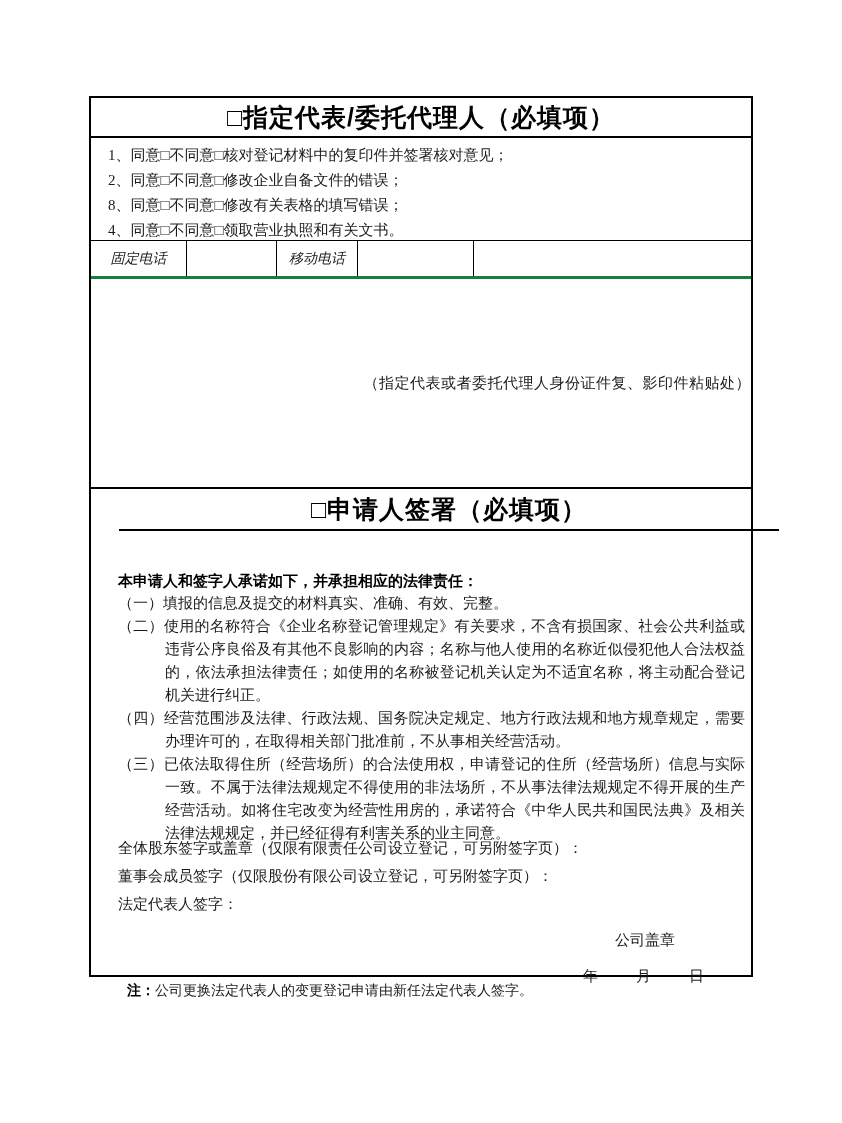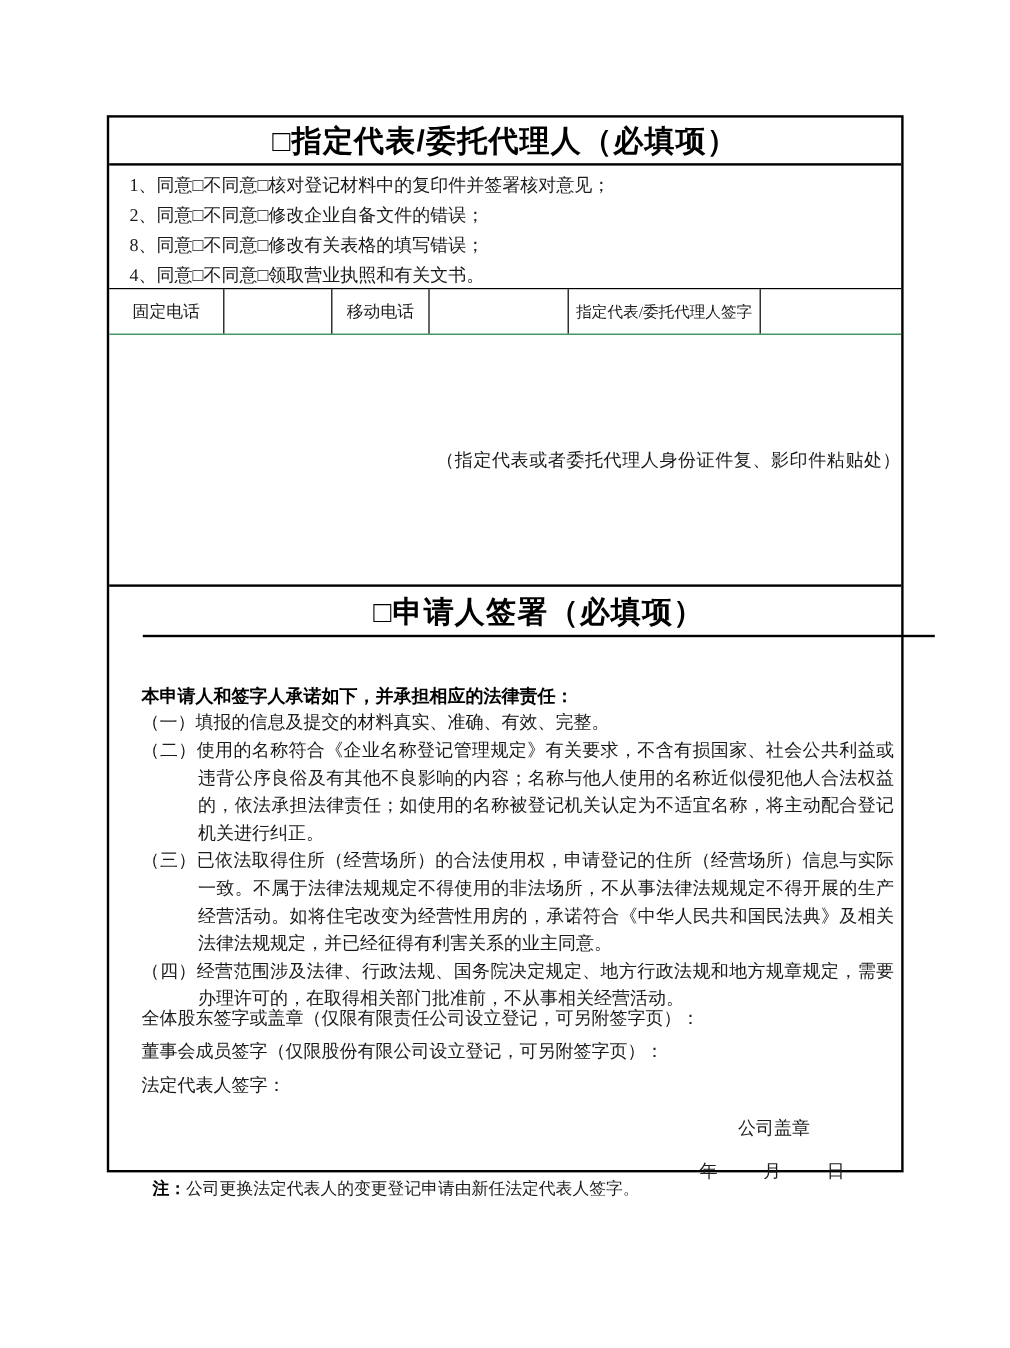--- a/index.html
+++ b/index.html
@@ -40,21 +40,21 @@
     display: flex; align-items: center; justify-content: center;
     font-size: 15px;
   }
   .items-cell {
     flex: 1; padding: 5px 6px 0 17px;
     display: flex; flex-direction: column; justify-content: flex-start;
   }
   .authority-item { font-size: 15px; line-height: 25px; white-space: nowrap; }
 
   
-  .phone-row { height: 38px; border-bottom: 1px solid #15803d; }
+  .phone-row { height: 38px; border-bottom: 3px solid #15803d; font-style: italic; }
   .pcell {
     display: flex; align-items: center; justify-content: center;
     border-right: 1px solid #000; font-size: 14px;
   }
   .pcell.last { border-right: none; flex: 1; }
   .pc1 { width: 96px; }
   .pc2 { width: 90px; }
   .pc3 { width: 81px; }
   .pc4 { width: 116px; }
   .pc5 { width: 160px; font-size: 13px; }
@@ -114,39 +114,38 @@
         <div class="authority-item">8、同意□不同意□修改有关表格的填写错误；</div>
         <div class="authority-item">4、同意□不同意□领取营业执照和有关文书。</div>
       </div>
     </div>
 
     <div class="row phone-row">
       <div class="pcell pc1">固定电话</div>
       <div class="pcell pc2"></div>
       <div class="pcell pc3">移动电话</div>
       <div class="pcell pc4"></div>
-      <div class="pcell pc5">指定代表/委托代理人签字</div>
       <div class="pcell last"></div>
     </div>
 
     <div class="row paste-row">
       <span class="paste-text">（指定代表或者委托代理人身份证件复、影印件粘贴处）</span>
     </div>
 
     <div class="row header-row h2">
       <span class="section-title">□申请人签署（必填项）</span>
     </div>
 
     <div class="sign-row">
       <div class="commitment">
         <div class="commitment-intro">本申请人和签字人承诺如下，并承担相应的法律责任：</div>
         <div class="c-item"><span>（一）</span><span>填报的信息及提交的材料真实、准确、有效、完整。</span></div>
         <div class="c-item"><span>（二）</span><span>使用的名称符合《企业名称登记管理规定》有关要求，不含有损国家、社会公共利益或违背公序良俗及有其他不良影响的内容；名称与他人使用的名称近似侵犯他人合法权益的，依法承担法律责任；如使用的名称被登记机关认定为不适宜名称，将主动配合登记机关进行纠正。</span></div>
+        <div class="c-item"><span>（四）</span><span>经营范围涉及法律、行政法规、国务院决定规定、地方行政法规和地方规章规定，需要办理许可的，在取得相关部门批准前，不从事相关经营活动。</span></div>
         <div class="c-item"><span>（三）</span><span>已依法取得住所（经营场所）的合法使用权，申请登记的住所（经营场所）信息与实际一致。不属于法律法规规定不得使用的非法场所，不从事法律法规规定不得开展的生产经营活动。如将住宅改变为经营性用房的，承诺符合《中华人民共和国民法典》及相关法律法规规定，并已经征得有利害关系的业主同意。</span></div>
-        <div class="c-item"><span>（四）</span><span>经营范围涉及法律、行政法规、国务院决定规定、地方行政法规和地方规章规定，需要办理许可的，在取得相关部门批准前，不从事相关经营活动。</span></div>
       </div>
 
       <div class="sig-line sig-shareholders">全体股东签字或盖章（仅限有限责任公司设立登记，可另附签字页）：</div>
       <div class="sig-line sig-board">董事会成员签字（仅限股份有限公司设立登记，可另附签字页）：</div>
       <div class="sig-line sig-legalrep">法定代表人签字：</div>
 
       <div class="company-seal">公司盖章</div>
       <div class="date-line">
         <span>年</span>
         <span>月</span>

